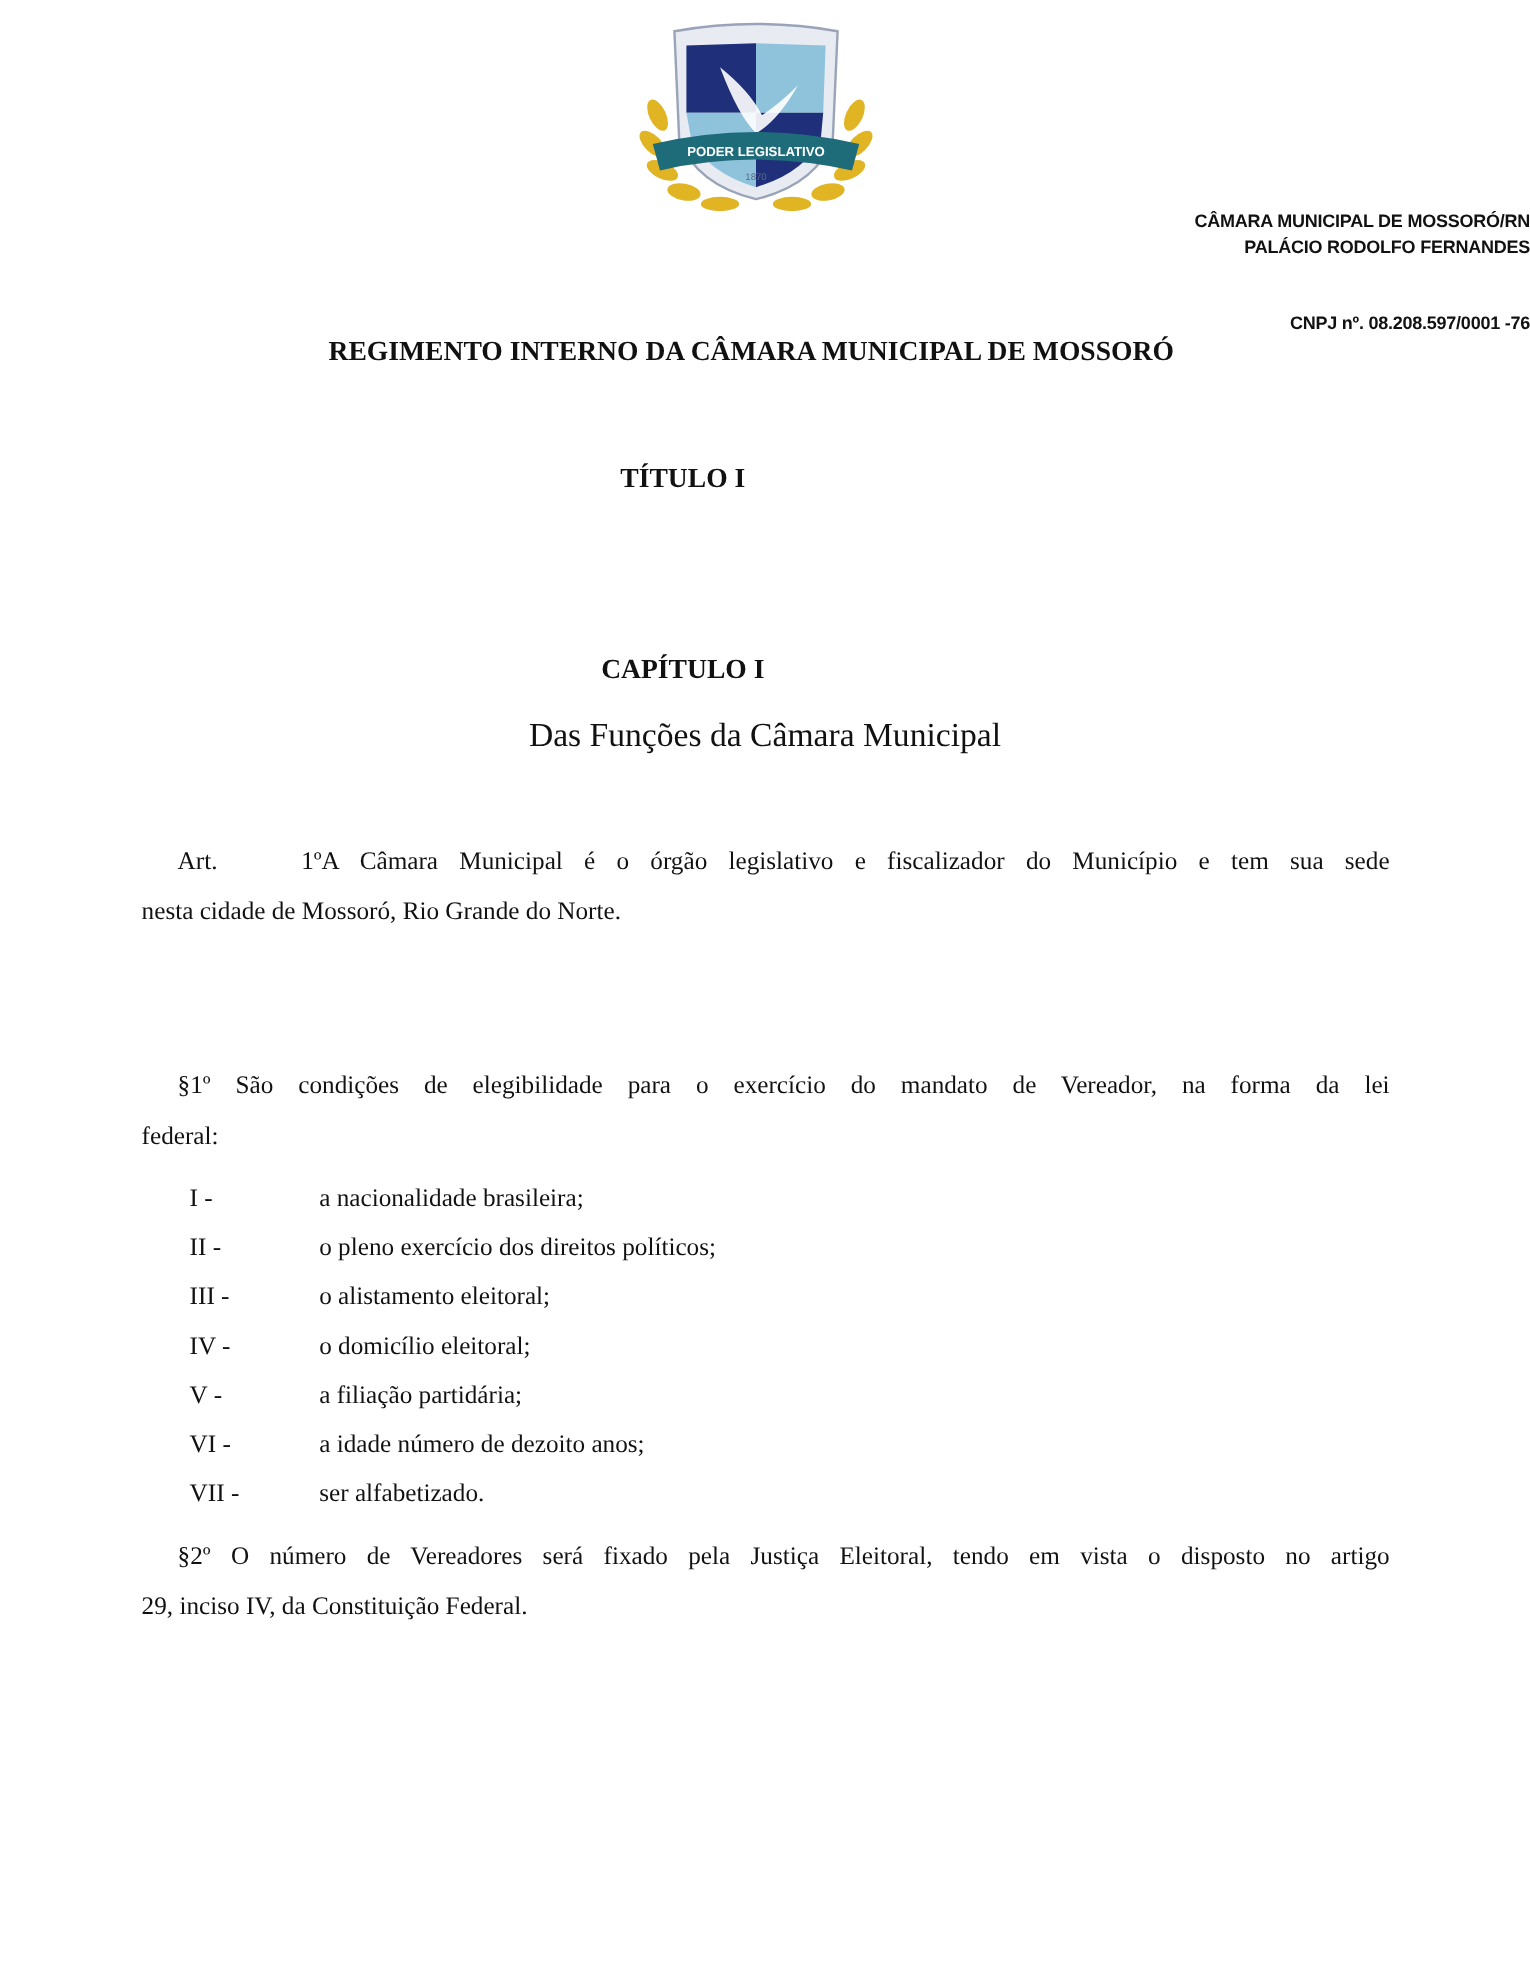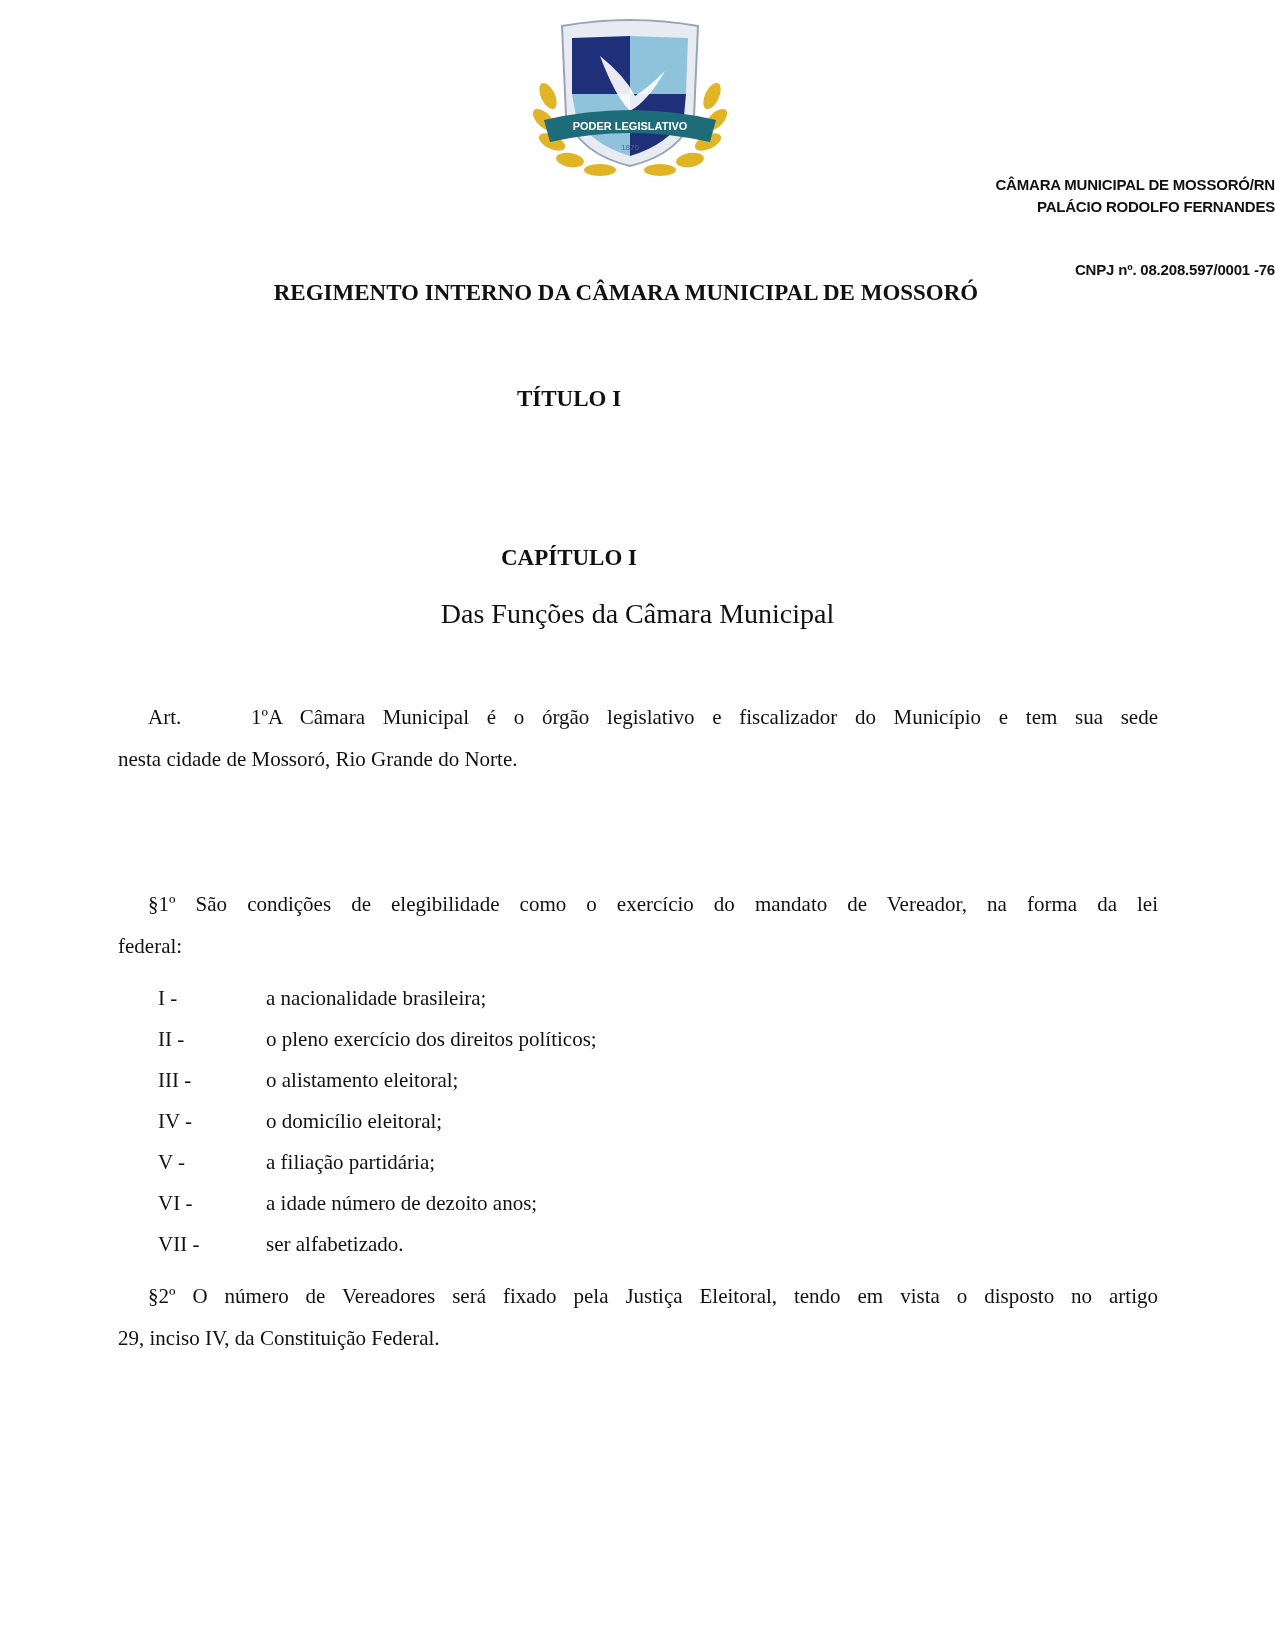--- a/index.html
+++ b/index.html
@@ -59,21 +59,21 @@
   <div class="center-b" style="top:545px;">CAPÍTULO I</div>
   <div class="center-n" style="top:598px;">Das Funções da Câmara Municipal</div>
 
   <div class="para" style="top:696px;">
     <span class="first" style="text-align-last: justify;"><span class="art-label">Art. 1º</span><span>A Câmara Municipal é o órgão legislativo e fiscalizador do Município e tem sua sede</span></span>
     <span style="display:block;">nesta cidade de Mossoró, Rio Grande do Norte.</span>
   </div>
 
 
   <div class="para" style="top:883px;">
-    <span class="first" style="text-align-last: justify;">§1º São condições de elegibilidade como o exercício do mandato de Vereador, na forma da lei</span>
+    <span class="first" style="text-align-last: justify;">§1º São condições de elegibilidade para o exercício do mandato de Vereador, na forma da lei</span>
     <span style="display:block;">federal:</span>
   </div>
 
   <div class="item" style="top:986px;"><span class="num">I -</span><span>a nacionalidade brasileira;</span></div>
   <div class="item" style="top:1027px;"><span class="num">II -</span><span>o pleno exercício dos direitos políticos;</span></div>
   <div class="item" style="top:1068px;"><span class="num">III -</span><span>o alistamento eleitoral;</span></div>
   <div class="item" style="top:1109px;"><span class="num">IV -</span><span>o domicílio eleitoral;</span></div>
   <div class="item" style="top:1150px;"><span class="num">V -</span><span>a filiação partidária;</span></div>
   <div class="item" style="top:1191px;"><span class="num">VI -</span><span>a idade número de dezoito anos;</span></div>
   <div class="item" style="top:1232px;"><span class="num">VII -</span><span>ser alfabetizado.</span></div>

